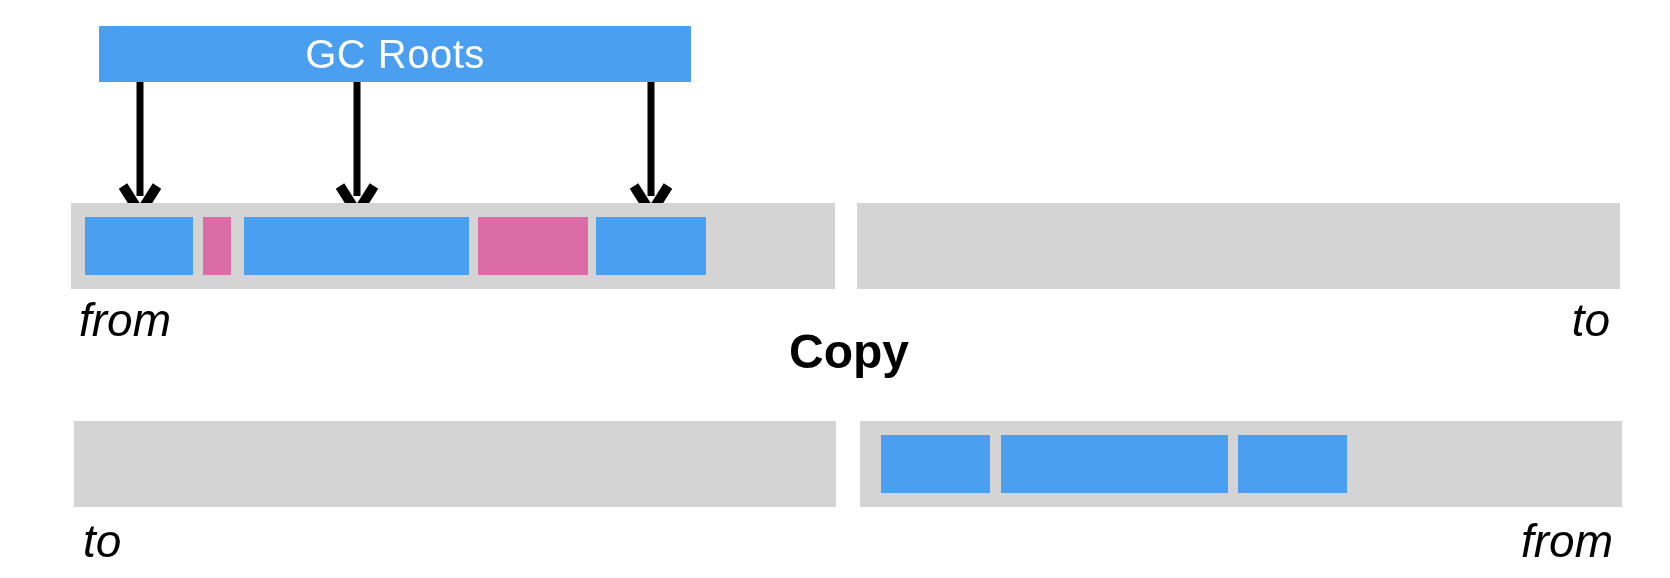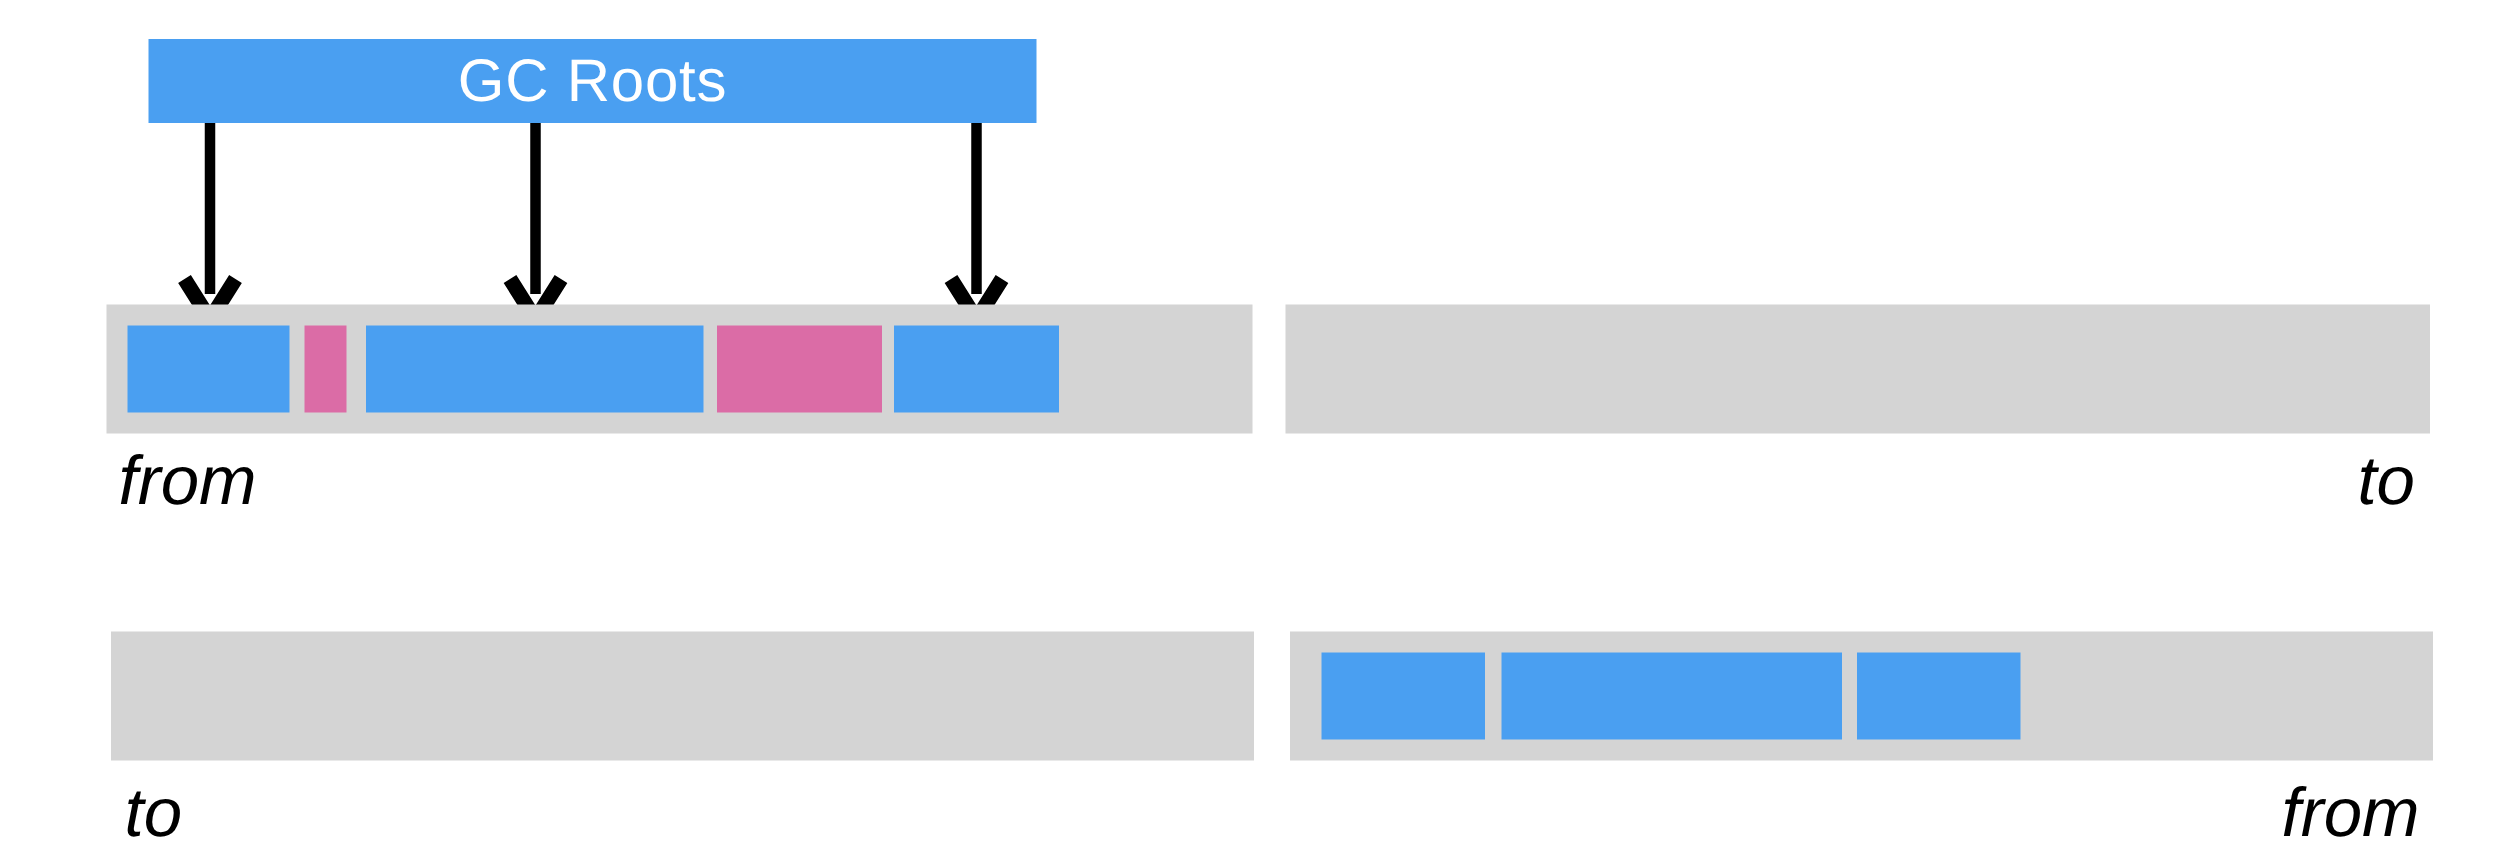--- a/index.html
+++ b/index.html
@@ -84,20 +84,21 @@
       <div class="block live" style="left: 173px; width: 225px;"></div>
       <div class="block garbage" style="left: 407px; width: 110px;"></div>
       <div class="block live" style="left: 525px; width: 110px;"></div>
     </div>
 
   <div id="bar-top-right" class="abs heap-bar"></div>
 
   <div id="label-top-left" class="abs space-label">from</div>
   <div id="label-top-right" class="abs space-label">to</div>
 
+  <div id="copy-label" class="abs">Copy</div>
 
   <div id="bar-bottom-left" class="abs heap-bar"></div>
 
   <div id="bar-bottom-right" class="abs heap-bar">
       <div class="block live" style="left: 21px; width: 109px;"></div>
       <div class="block live" style="left: 141px; width: 227px;"></div>
       <div class="block live" style="left: 378px; width: 109px;"></div>
     </div>
 
   <div id="label-bottom-left" class="abs space-label">to</div>

